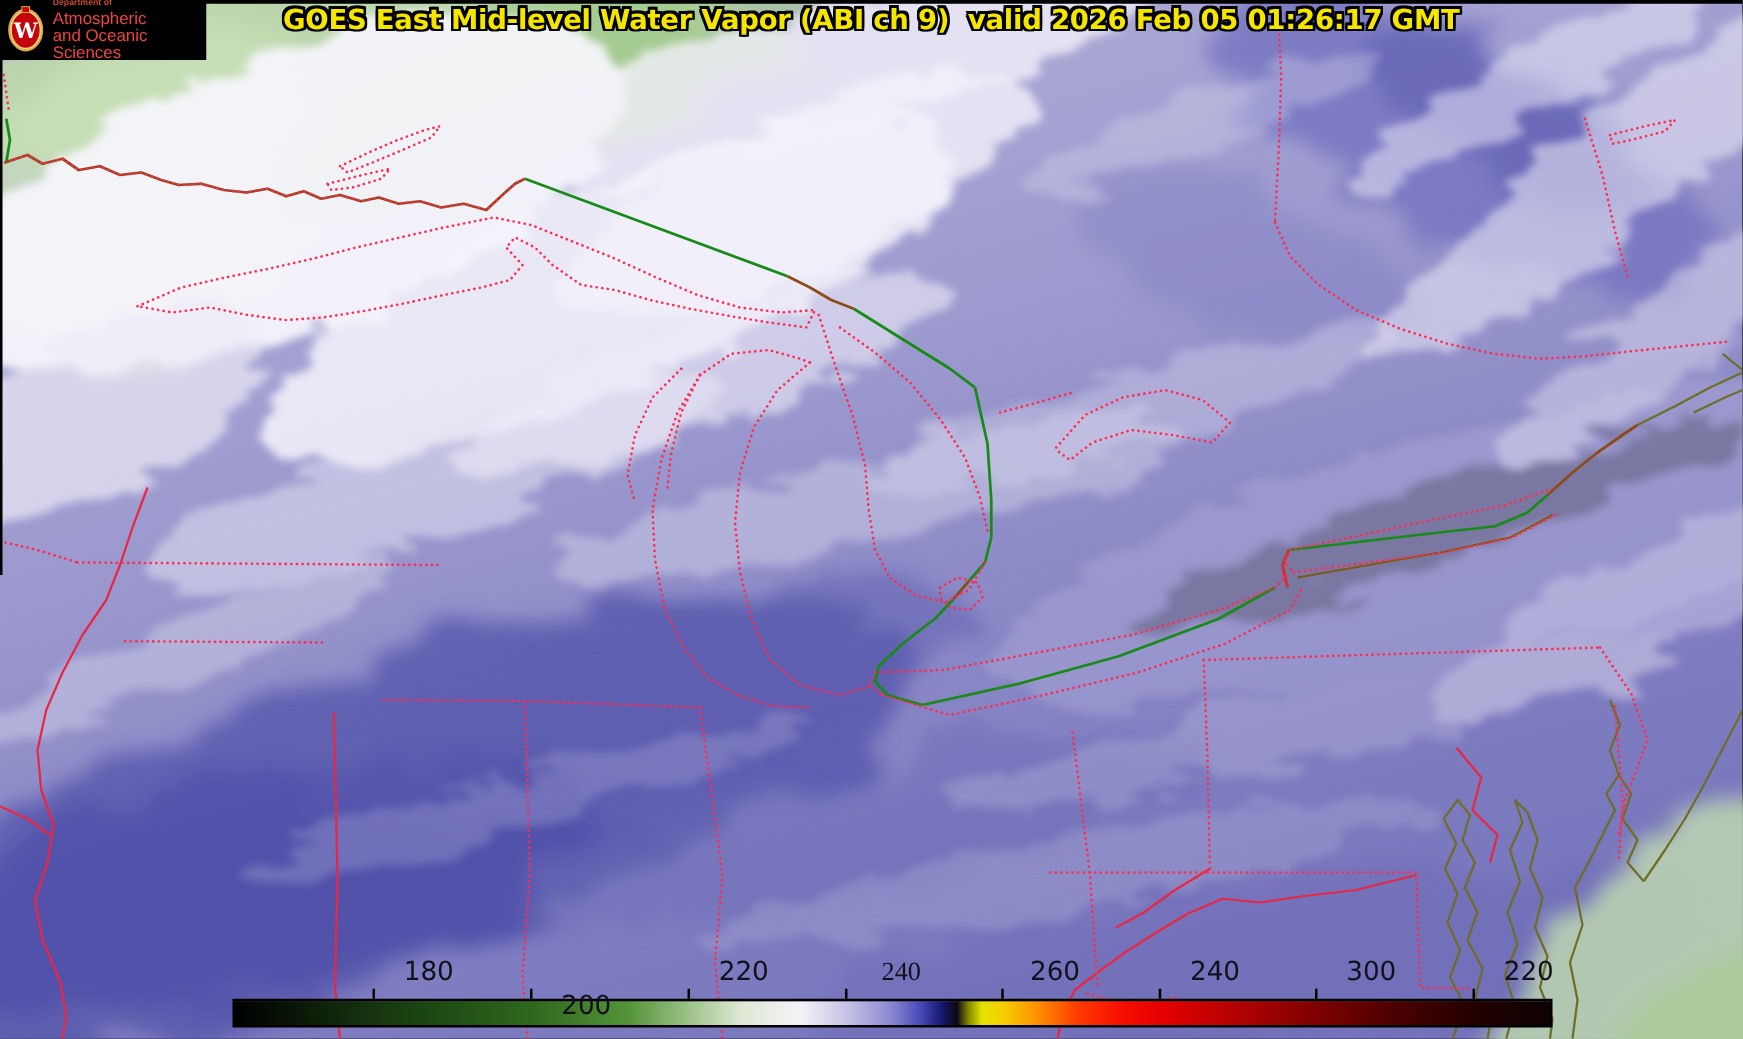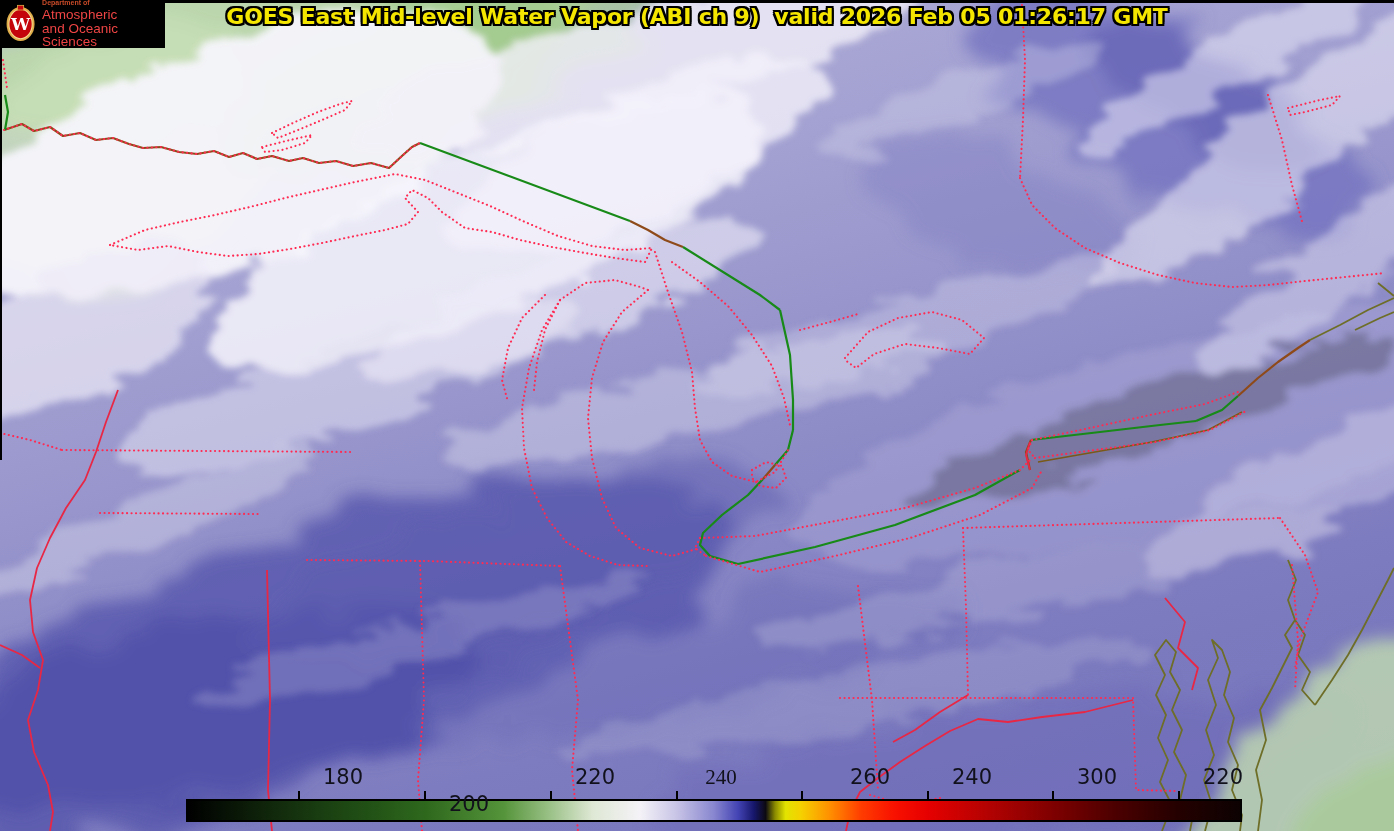--- a/index.html
+++ b/index.html
@@ -216,21 +216,21 @@
   <div id="colorbar" style="background: linear-gradient(to right, rgb(0, 0, 0) 0%, rgb(4, 10, 3) 2%, rgb(22, 53, 15) 10.7%, rgb(31, 76, 20) 16%, rgb(46, 104, 29) 22.6%, rgb(85, 148, 58) 30%, rgb(156, 194, 137) 34.5%, rgb(223, 232, 213) 38.5%, rgb(244, 242, 247) 43%, rgb(199, 195, 230) 46.5%, rgb(136, 134, 207) 50%, rgb(67, 67, 180) 52.3%, rgb(22, 22, 107) 53.8%, rgb(12, 9, 18) 54.9%, rgb(138, 138, 0) 55.8%, rgb(227, 227, 0) 56.8%, rgb(245, 208, 0) 58.3%, rgb(255, 144, 0) 61%, rgb(255, 60, 0) 64%, rgb(248, 16, 0) 67.2%, rgb(230, 0, 0) 70.3%, rgb(180, 2, 2) 76%, rgb(128, 0, 0) 82.1%, rgb(77, 0, 0) 88%, rgb(37, 0, 0) 94%, rgb(13, 2, 2) 100%);"></div>
   <div id="cb-ticks">
       <div class="cb-label" style="left: 299px;">180</div>
       <div class="cb-tick" style="left: 298px;"></div>
       <div class="cb-label" style="left: 425px; margin-top: 27px;">200</div>
       <div class="cb-tick" style="left: 424px;"></div>
       <div class="cb-label" style="left: 551px; text-align: center;">220</div>
       <div class="cb-tick" style="left: 550px;"></div>
       <div class="cb-label" style="left: 677px; font-family: Liberation Serif, serif;">240</div>
       <div class="cb-tick" style="left: 676px;"></div>
-      <div class="cb-label" style="left: 826px;">260</div>
+      <div class="cb-label" style="left: 800px;">260</div>
       <div class="cb-tick" style="left: 801px;"></div>
       <div class="cb-label" style="left: 928px;">240</div>
       <div class="cb-tick" style="left: 927px;"></div>
       <div class="cb-label" style="left: 1053px;">300</div>
       <div class="cb-tick" style="left: 1052px;"></div>
       <div class="cb-label" style="left: 1179px;">220</div>
       <div class="cb-tick" style="left: 1178px;"></div>
     </div>
 
 </div>

